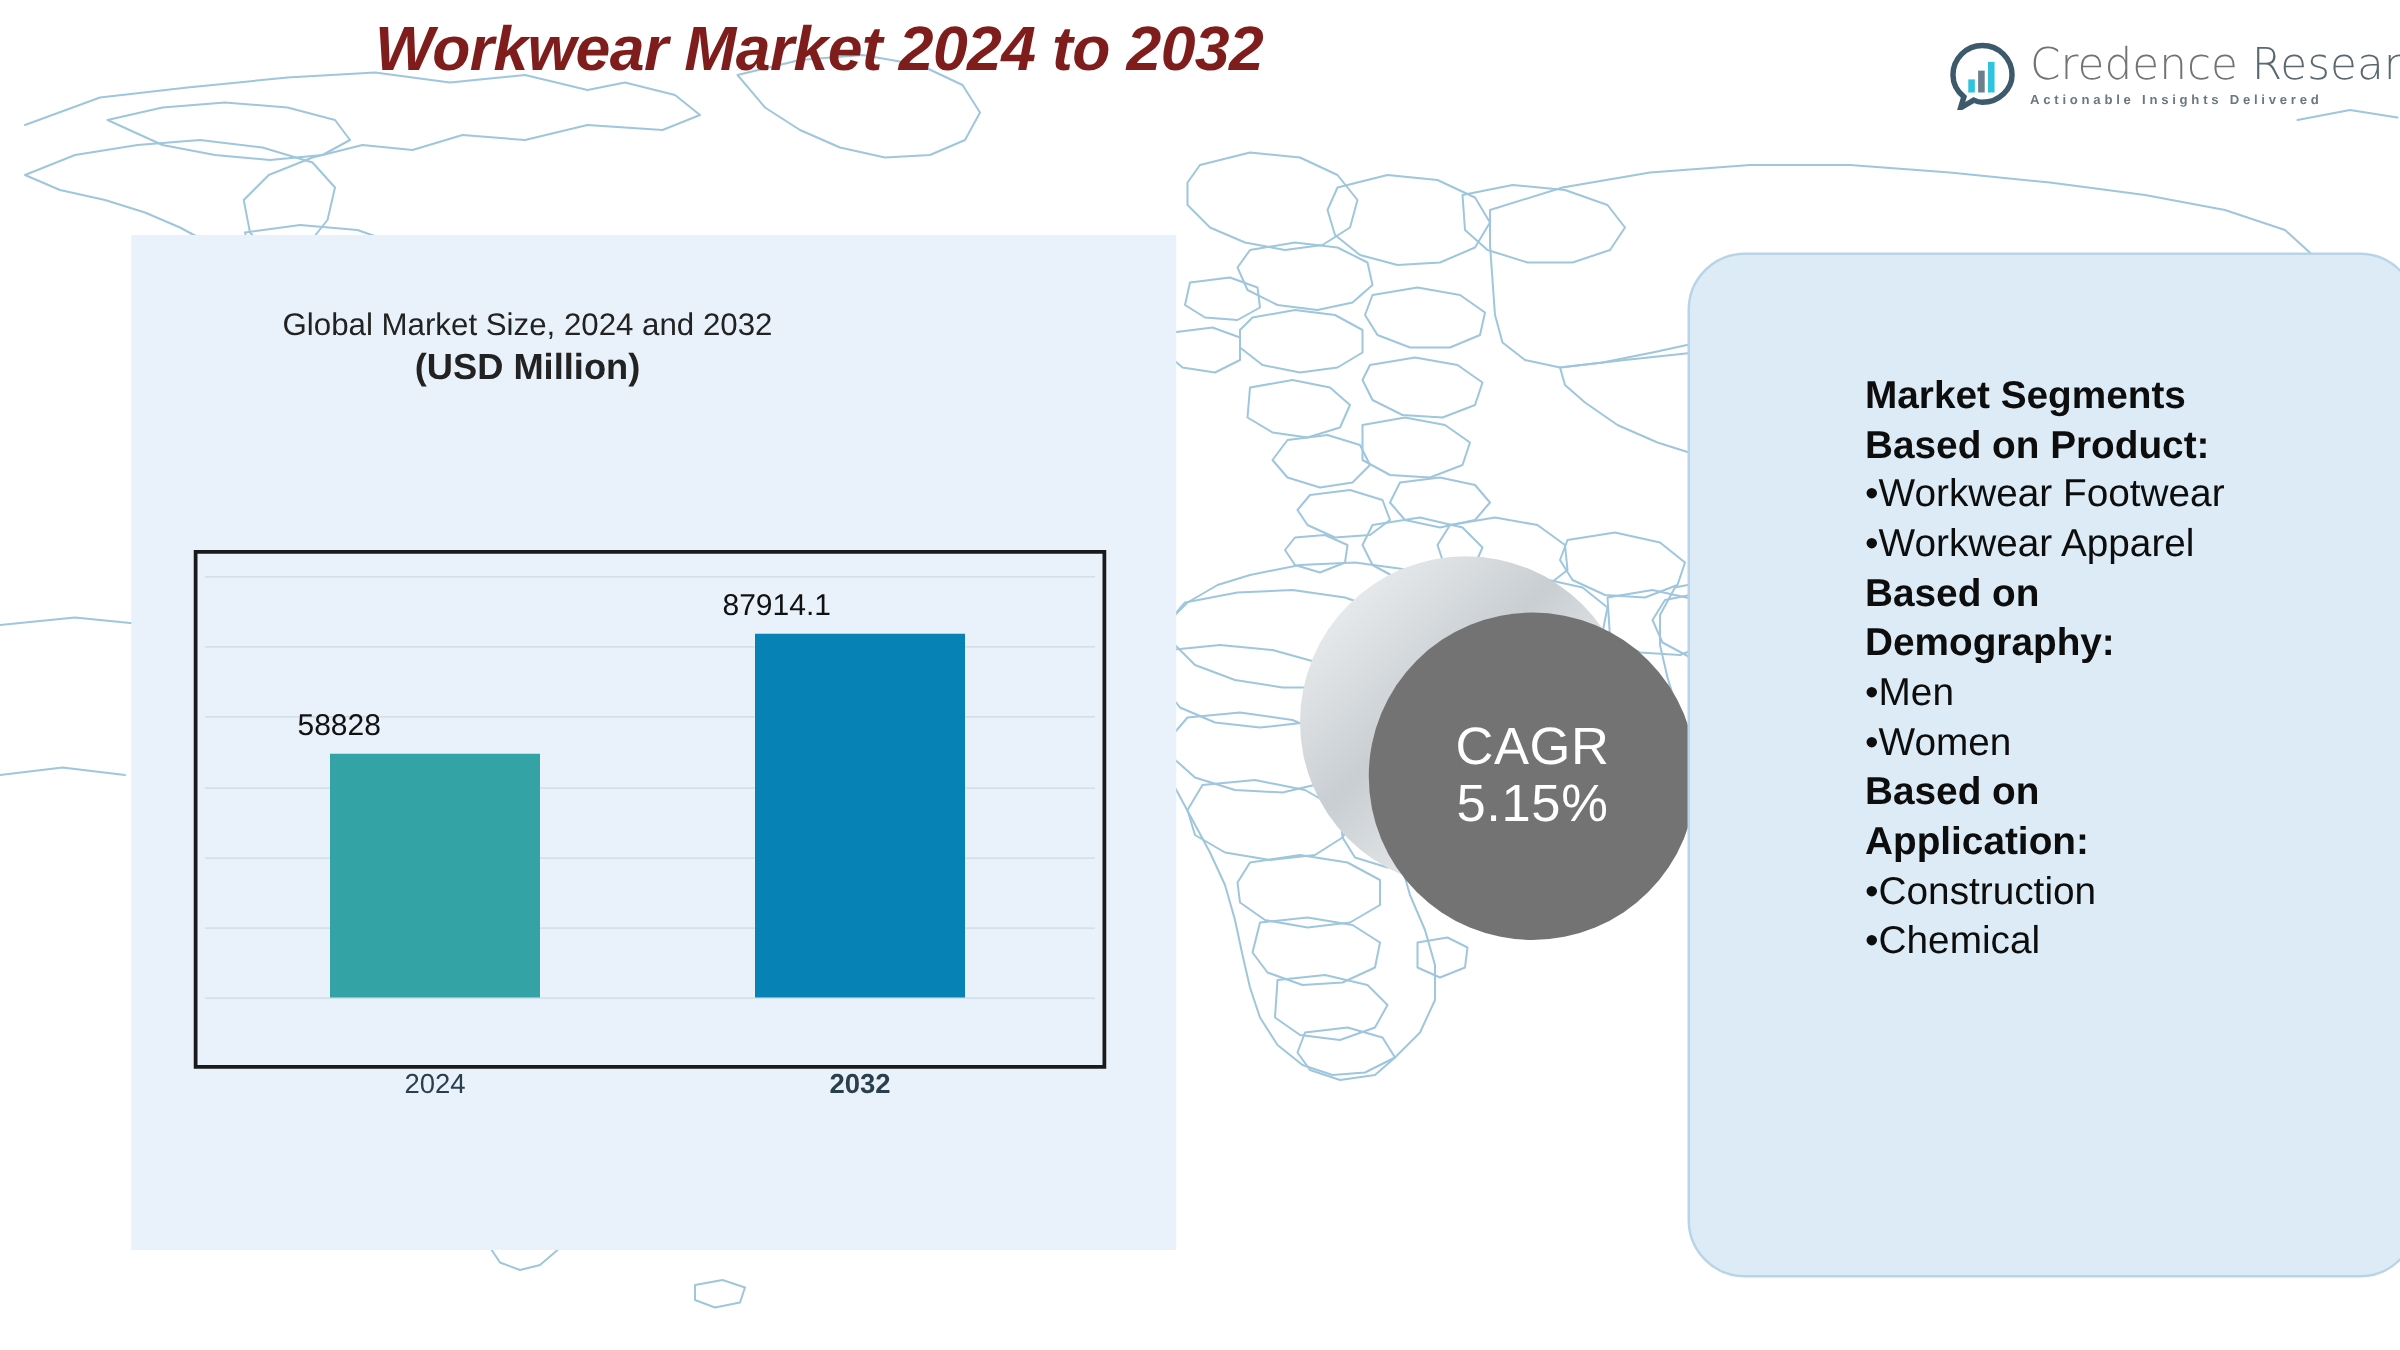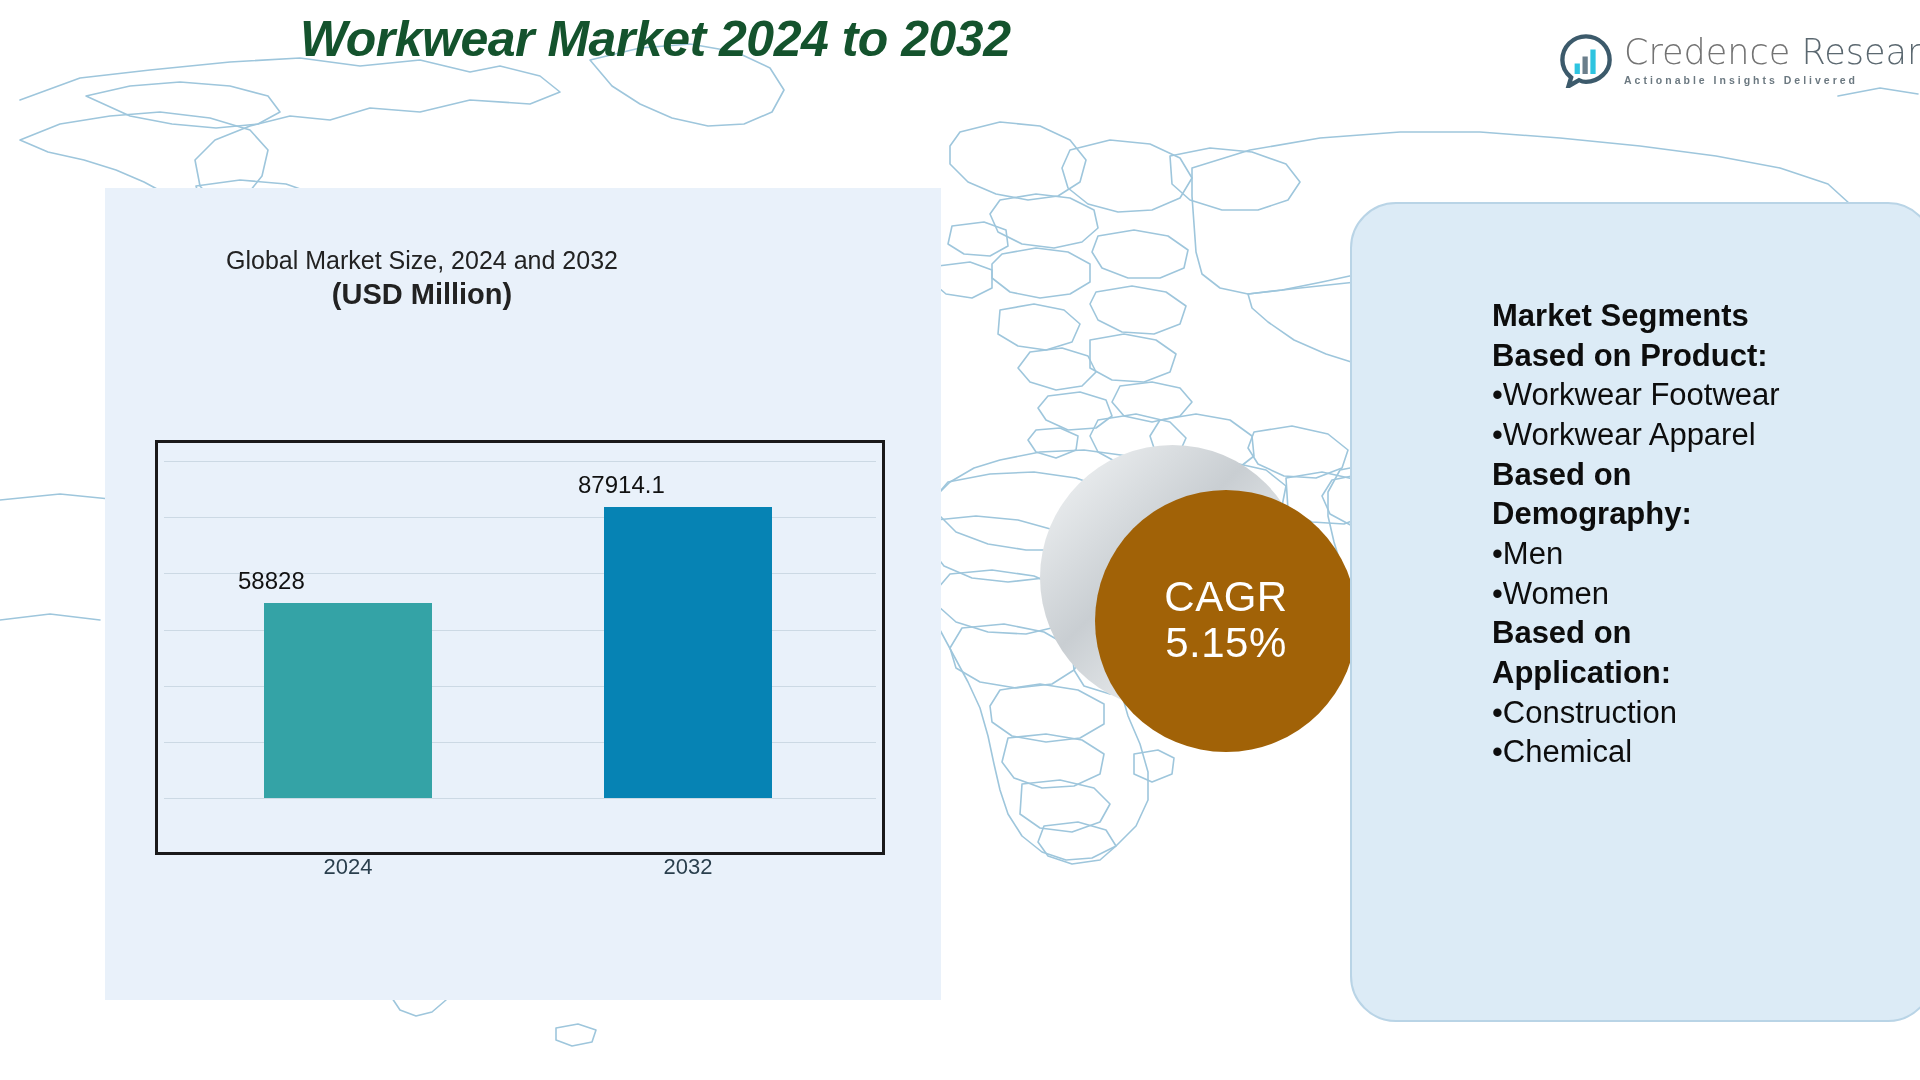--- a/index.html
+++ b/index.html
@@ -29,21 +29,21 @@
     stroke-linecap: round;
   }
 
   
   .page-title {
     position: absolute;
     left: 300px; top: 10px;
     font-size: 50px;
     font-weight: bold;
     font-style: italic;
-    color: #14532d;
+    color: #7f1d1d;
     letter-spacing: -0.5px;
     white-space: nowrap;
   }
 
   
   .logo {
     position: absolute;
     left: 1558px; top: 32px;
     display: flex;
     align-items: center;
@@ -137,21 +137,21 @@
     width: 265px; height: 265px;
     border-radius: 50%;
     background: linear-gradient(135deg,#f5f7f8 0%, #c9ced2 42%, #e9ecee 70%, #fbfcfc 100%);
     filter: blur(0.4px);
   }
   .cagr-circle {
     position: absolute;
     left: 55px; top: 45px;
     width: 262px; height: 262px;
     border-radius: 50%;
-    background: #a16207;
+    background: #737373;
     display: flex;
     flex-direction: column;
     align-items: center;
     justify-content: center;
     color: #ffffff;
   }
   .cagr-label { font-size: 42px; letter-spacing: 0.5px; line-height: 1.05; }
   .cagr-value { font-size: 42px; letter-spacing: 0.5px; line-height: 1.15; }
 
   
@@ -309,21 +309,21 @@
         <div class="gridline" style="top: 130.333px;"></div>
         <div class="gridline" style="top: 186.5px;"></div>
         <div class="gridline" style="top: 242.667px;"></div>
         <div class="gridline" style="top: 298.833px;"></div>
         <div class="gridline" style="top: 355px;"></div>
         <div class="bar" style="left: 106px; width: 168px; height: 194.721px; bottom: 54px; background: rgb(52, 163, 166);"></div>
         <div class="bar-value" style="left: 80px; width: 220px; top: 124.279px;">58828</div>
         <div class="bar-label" style="left: 100px; width: 180px; top: 371px;">2024</div>
         <div class="bar" style="left: 446px; width: 168px; height: 290.996px; bottom: 54px; background: rgb(6, 131, 180);"></div>
         <div class="bar-value" style="left: 420px; width: 220px; top: 28.0043px;">87914.1</div>
-        <div class="bar-label" style="left: 440px; width: 180px; top: 371px;">2032</div>
+        <div class="bar-label" style="left: 440px; width: 180px; top: 371px; font-weight: bold;">2032</div>
       </div>
   </div>
 
   <div class="cagr-wrap">
     <div class="cagr-halo"></div>
     <div class="cagr-circle">
       <div class="cagr-label">CAGR</div>
       <div class="cagr-value">5.15%</div>
     </div>
   </div>

